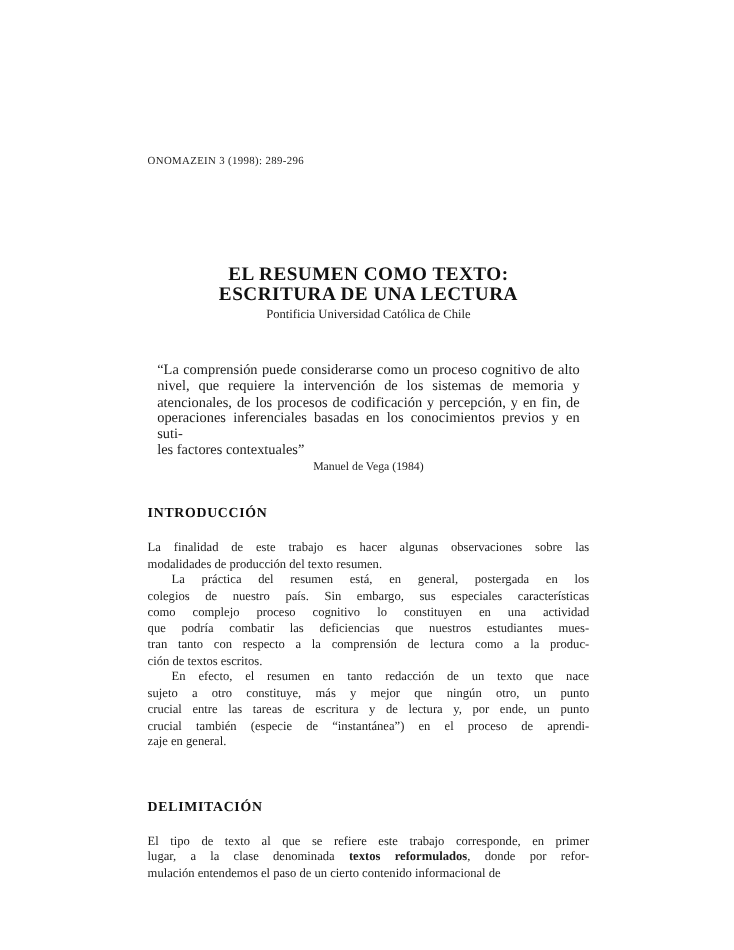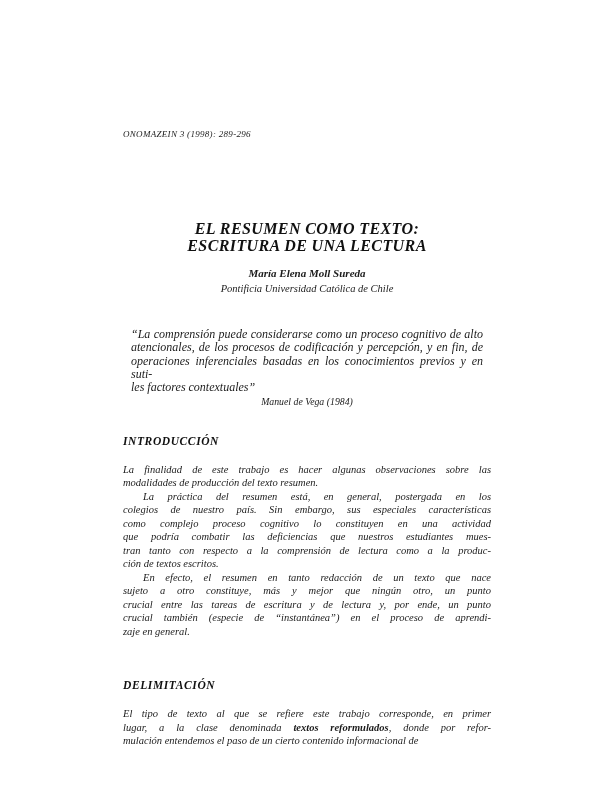--- a/index.html
+++ b/index.html
@@ -1,21 +1,21 @@
 <!DOCTYPE html>
 <html><head>
 <meta charset="utf-8">
 <style>
   html,body{margin:0;padding:0;background:#e8e8e8;}
   .page{
     width:612px;height:792px;background:#ffffff;position:relative;
     font-family:"Liberation Serif","DejaVu Serif",serif;
     color:#1b1b1b;overflow:hidden;margin:0 auto;
   }
-  .content{margin-left:123px;width:368px;font-style:italic;}
+  .content{margin-left:123px;width:368px;}
   .journal-header{
     margin-top:128px;font-size:9px;letter-spacing:.3px;color:#222;line-height:12px;
   }
   .paper-title{
     margin-top:80px;text-align:center;font-weight:bold;font-size:16px;
     line-height:17px;letter-spacing:.4px;color:#111;
   }
   .paper-title .tl,.paper-title .tl.last{text-align:center;text-align-last:center;}
   .author{margin-top:13px;text-align:center;font-weight:bold;font-size:11px;line-height:13px;}
   .affiliation{margin-top:2px;text-align:center;font-size:10.5px;line-height:13px;}
@@ -40,26 +40,26 @@
 <div class="page">
   <div class="content">
 
     <div class="journal-header">ONOMAZEIN 3 (1998): 289-296</div>
 
     <div class="paper-title">
         <div class="tl">EL RESUMEN COMO TEXTO:</div>
         <div class="tl last">ESCRITURA DE UNA LECTURA</div>
       </div>
 
-    <div class="author">María Elena Moll Sureda</div>
 
     <div class="affiliation">Pontificia Universidad Católica de Chile</div>
 
     <div class="epigraph">
         <div class="tl">“La comprensión puede considerarse como un proceso cognitivo de alto</div>
+        <div class="tl">nivel, que requiere la intervención de los sistemas de memoria y</div>
         <div class="tl">atencionales, de los procesos de codificación y percepción, y en fin, de</div>
         <div class="tl">operaciones inferenciales basadas en los conocimientos previos y en suti-</div>
         <div class="tl last">les factores contextuales”</div>
       </div>
 
     <div class="epigraph-attribution">Manuel de Vega (1984)</div>
 
     <div class="section-heading heading-intro">INTRODUCCIÓN</div>
 
     <div class="body-block">

